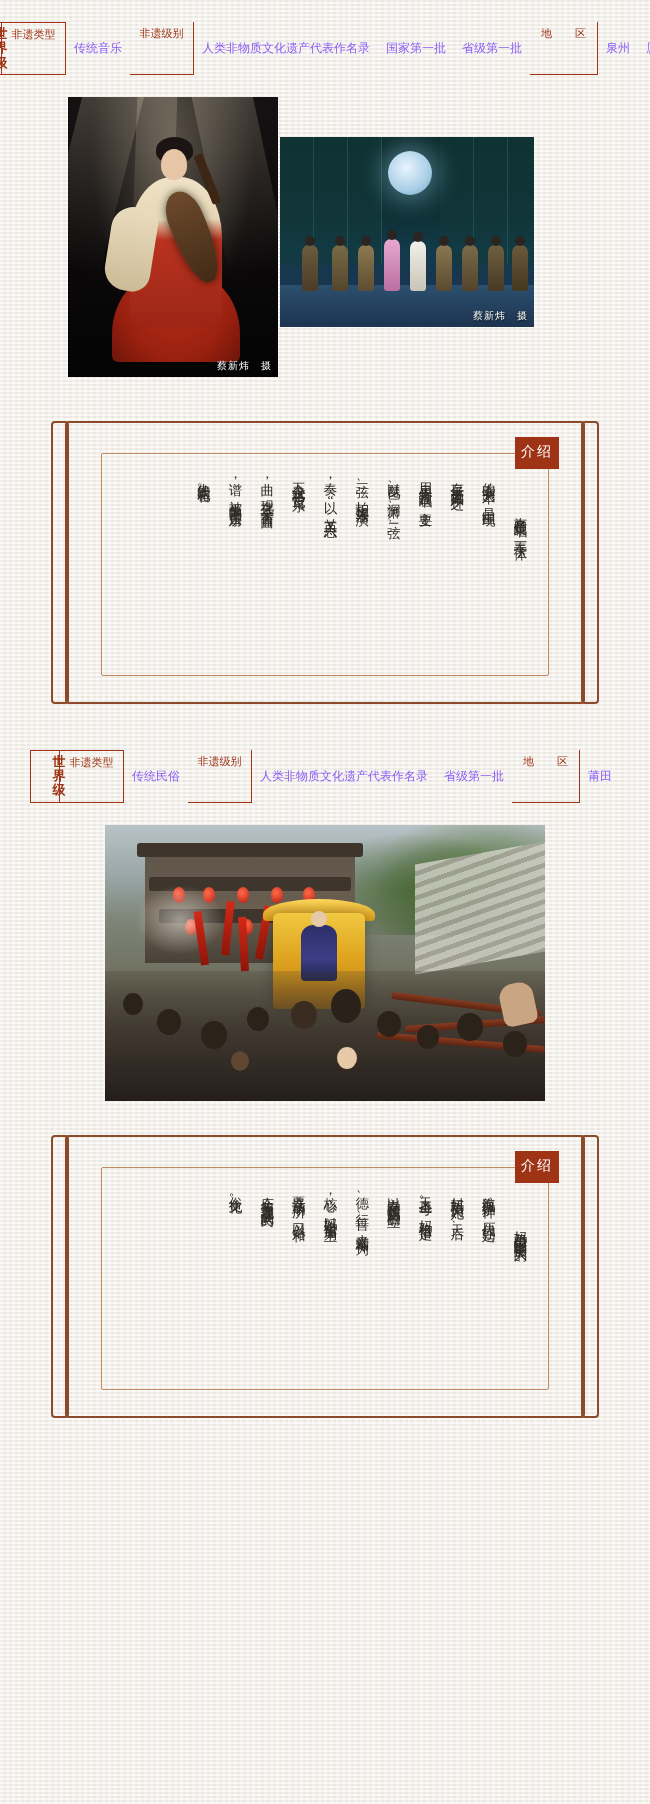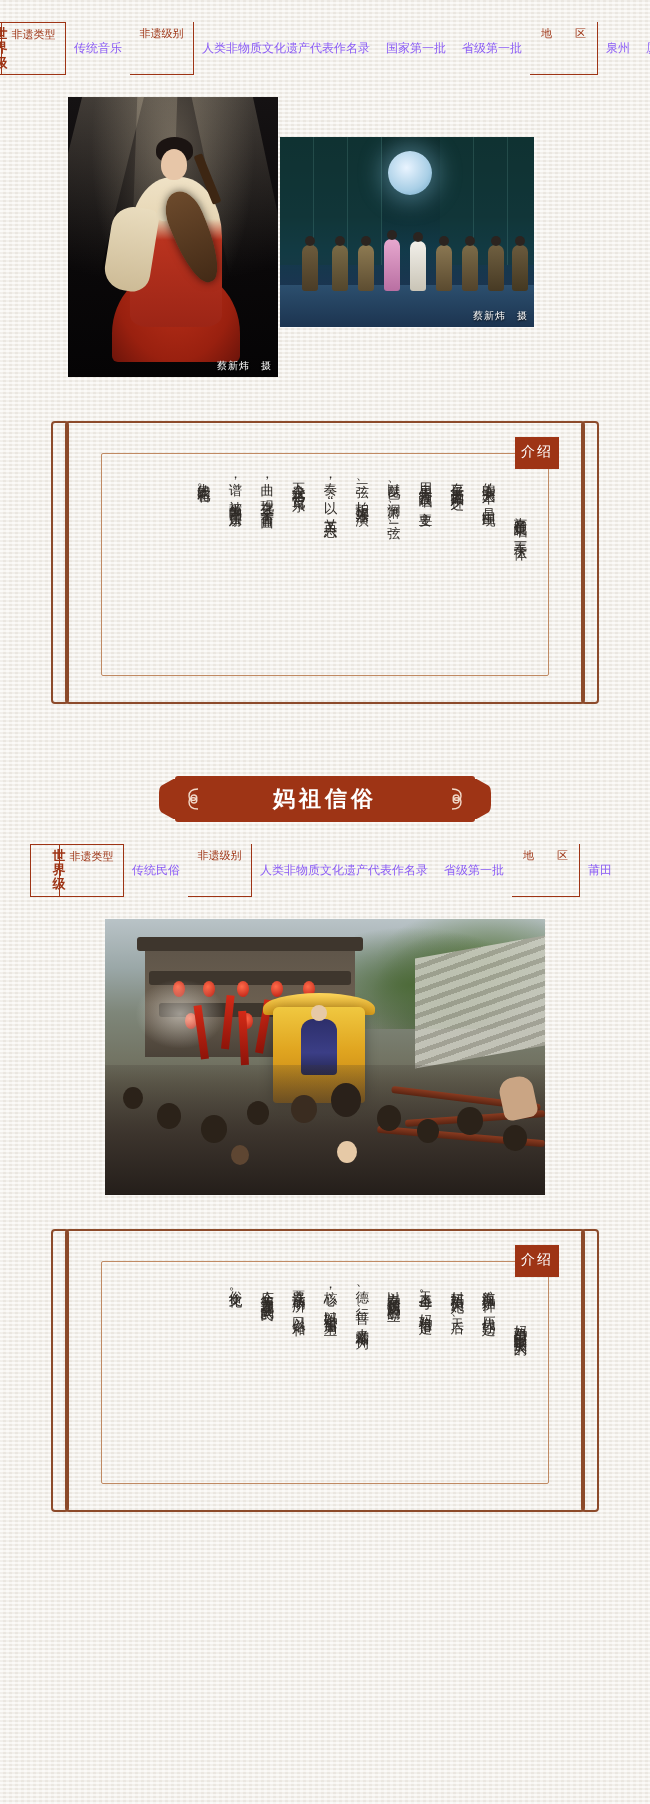--- a/index.html
+++ b/index.html
@@ -460,41 +460,20 @@
         <div class="vcol">曲，现存三千余首古曲</div>
         <div class="vcol">谱，被誉为中国音乐历</div>
         <div class="vcol">史的活化石。</div>
       </div>
     </div>
   </div>
 </div>
 
 <div class="section" style="margin-top:46px;">
 
-  <div class="title-wrap">
-    <div class="plaque">
-      <span class="plaque-deco left">
-        <svg viewBox="0 0 22 28">
-            <g fill="none" stroke="#f2d9c9" stroke-width="1.4">
-          <path d="M17 4c-6 0-9 3-9 7s3 5 6 4 2-5-1-5-4 3-2 5"></path>
-          <path d="M17 24c-6 0-9-3-9-7s3-5 6-4 2 5-1 5-4-3-2-5"></path>
-        </g>
-          </svg>
-      </span>
-      <span class="title-text">妈祖信俗</span>
-      <span class="plaque-deco right">
-        <svg viewBox="0 0 22 28">
-            <g fill="none" stroke="#f2d9c9" stroke-width="1.4">
-          <path d="M5 4c6 0 9 3 9 7s-3 5-6 4-2-5 1-5 4 3 2 5"></path>
-          <path d="M5 24c6 0 9-3 9-7s-3-5-6-4-2 5 1 5 4-3 2-5"></path>
-        </g>
-          </svg>
-      </span>
-    </div>
-  </div>
 
   <div class="info-wrap">
     <div class="info-table">
       <div class="level-badge">
         <span>世界级</span>
       </div>
       <div class="rows">
         <div class="row">
           <div class="row-key">非遗类型</div>
           <div class="row-val">

